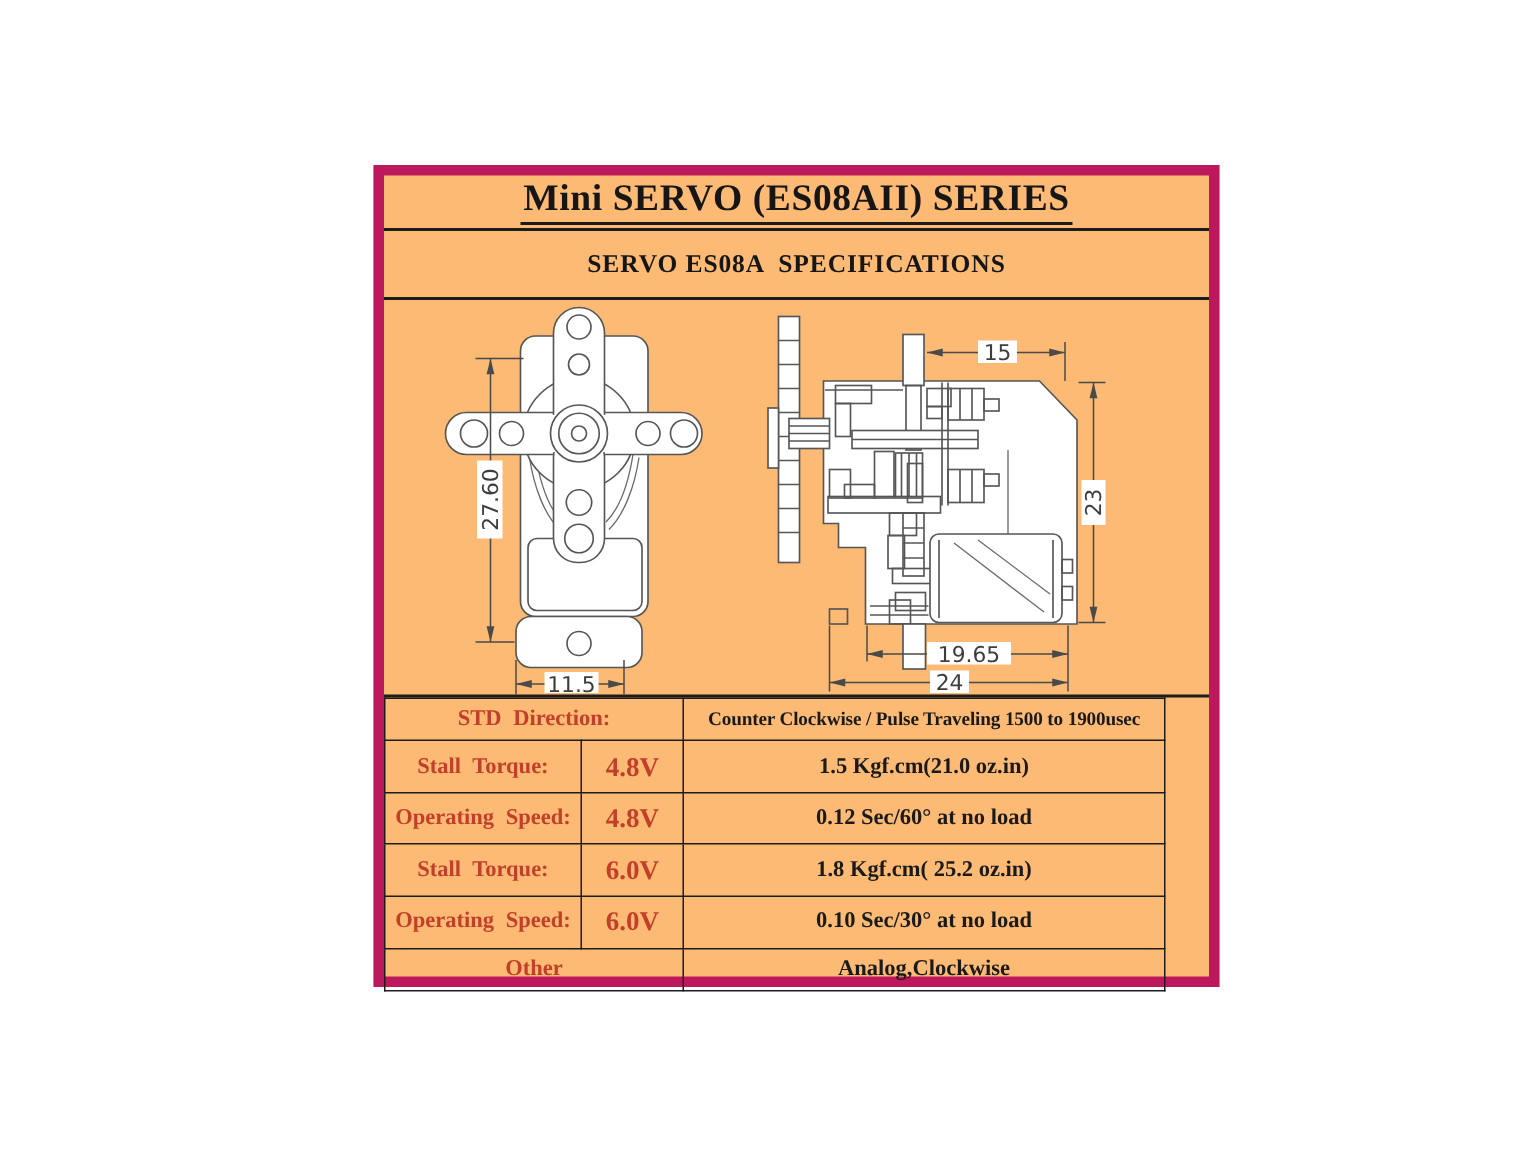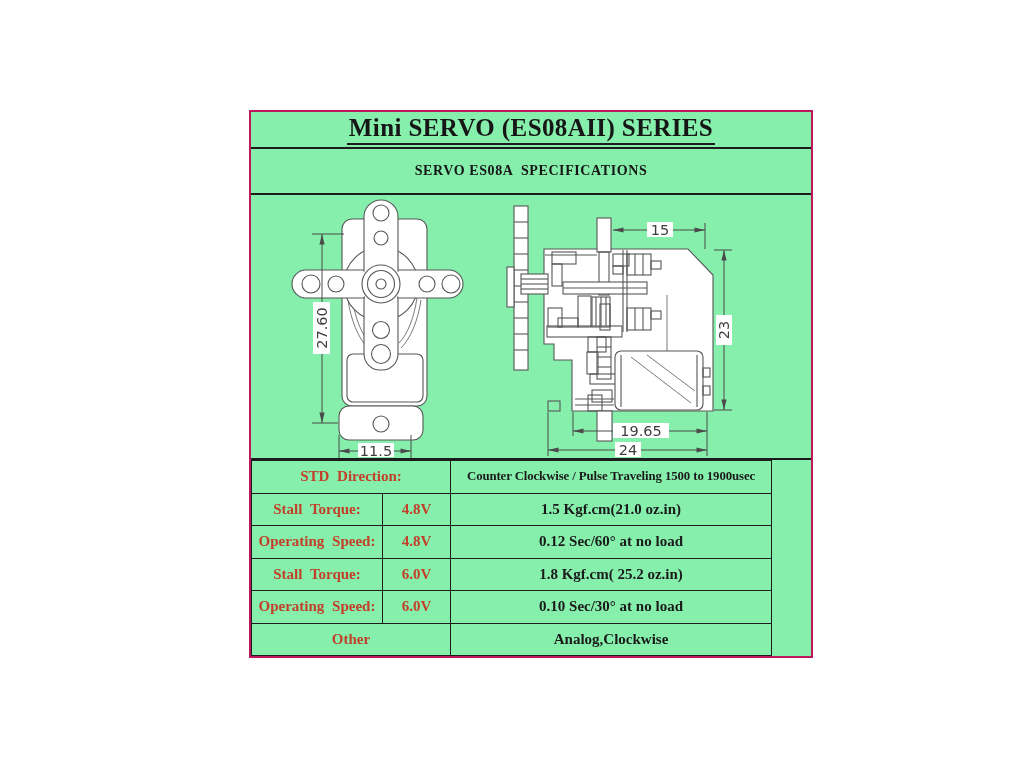--- a/index.html
+++ b/index.html
@@ -1,31 +1,31 @@
 <!DOCTYPE html>
 <html><head>
 <meta charset="utf-8">
 <style>
   html,body{margin:0;padding:0;background:#ffffff;}
   .stage{position:relative;width:1024px;height:768px;background:#ffffff;overflow:hidden;
          font-family:"Liberation Serif","DejaVu Serif",serif;}
   .sheet{position:absolute;left:249px;top:110px;width:564px;height:548px;
-         border:2px solid #be185d;box-sizing:border-box;background:#86efac;}
+         border:7px solid #be185d;box-sizing:border-box;background:#fdba74;}
   .title-row{height:35px;border-bottom:2px solid #1c1c1c;display:flex;align-items:center;justify-content:center;}
   .title-text{font-size:25px;font-weight:bold;color:#161616;letter-spacing:.4px;
               border-bottom:2px solid #1c1c1c;padding:0 2px 1px 2px;white-space:pre;}
   .subtitle-row{height:44px;border-bottom:2px solid #1c1c1c;display:flex;align-items:center;justify-content:center;}
-  .subtitle-text{font-size:14px;font-weight:bold;color:#161616;letter-spacing:.6px;white-space:pre;}
+  .subtitle-text{font-size:17px;font-weight:bold;color:#161616;letter-spacing:.6px;white-space:pre;}
   .diagram-area{position:relative;height:263px;border-bottom:2px solid #1c1c1c;}
   .diagram-area svg{position:absolute;left:0;top:0;}
   table.spec{width:520px;height:196px;border-collapse:collapse;table-layout:fixed;}
   table.spec td{border:1.5px solid #1c1c1c;padding:0;text-align:center;vertical-align:middle;
                 overflow:hidden;white-space:nowrap;}
   td.lbl{color:#c2402a;font-weight:bold;font-size:15px;word-spacing:4px;}
-  td.cond{color:#c2402a;font-weight:bold;font-size:15px;}
+  td.cond{color:#c2402a;font-weight:bold;font-size:18px;}
   td.val{color:#1a1a1a;font-weight:bold;font-size:15px;}
   td.val.v-long{font-size:12.8px;letter-spacing:-.1px;}
   
   .ln{stroke:#565656;stroke-width:1.1;fill:none;}
   .fw{stroke:#565656;stroke-width:1.1;fill:#ffffff;}
   .cover{fill:#ffffff;stroke:none;}
   .dim{stroke:#4a4a4a;stroke-width:1;fill:none;}
   .arr{fill:#4a4a4a;stroke:none;}
   .dimtxt{font-family:"DejaVu Sans",sans-serif;font-size:14.5px;fill:#3d3d3d;text-anchor:middle;}
   .thin{stroke:#6b6b6b;stroke-width:.9;fill:none;}

